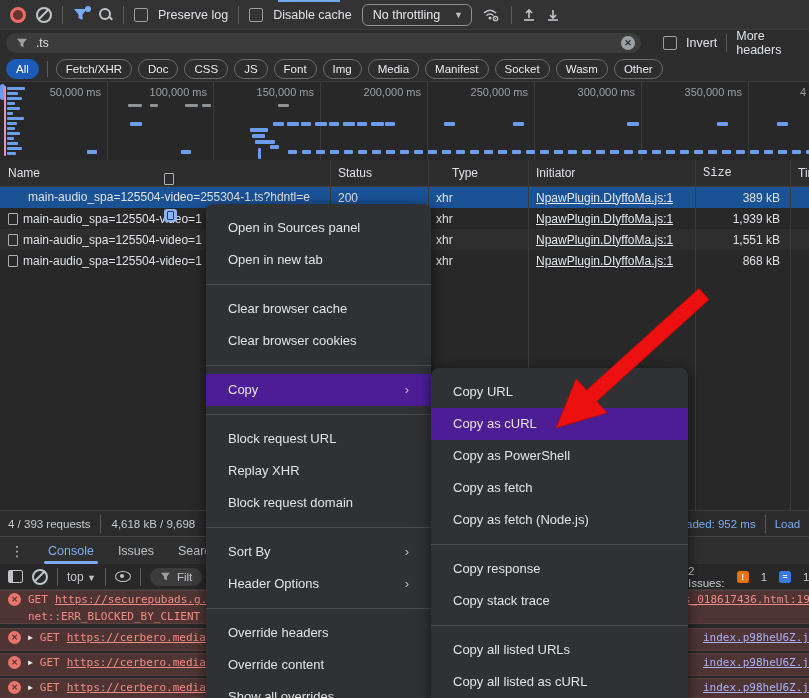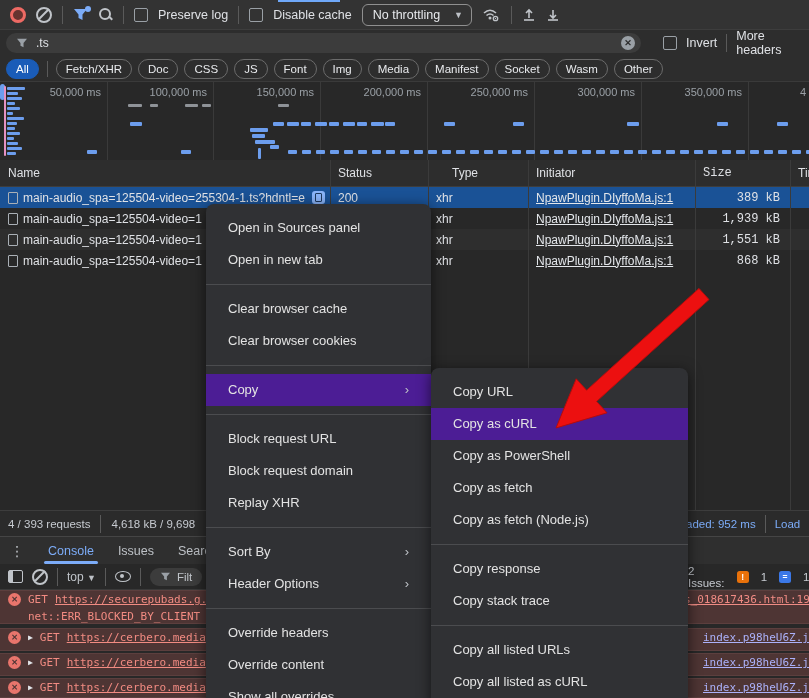--- a/index.html
+++ b/index.html
@@ -49,21 +49,21 @@
   .ov-handle{position:absolute;left:0;top:2px;width:5px;height:16px;border-radius:3px;background:#6c9ded;}
   
   #table{left:0;top:160px;width:809px;height:350px;background:#282828;}
   #thead{display:flex;height:26px;background:#2d2d2d;border-bottom:1px solid #3d3d3d;align-items:center;}
   .th{padding-left:8px;font-size:12px;color:#dfe1e5;box-sizing:border-box;white-space:nowrap;overflow:hidden;}
   .trow{display:flex;height:21px;align-items:center;font-size:12px;}
   .trow.odd{background:#2e2e2e;}
   .trow.even{background:#282828;}
   .trow.selected{background:#1a5296;}
   .td{box-sizing:border-box;padding-left:8px;white-space:nowrap;overflow:hidden;display:flex;align-items:center;gap:5px;}
-  .td.size{justify-content:flex-end;padding-right:10px;font-family:Liberation Mono, monospace;}
+  .td.size{justify-content:flex-end;padding-right:10px;}
   .doc-icon{flex:none;width:8px;height:10px;border:1px solid #aab0b6;border-radius:1px;background:transparent;}
   .copy-badge{flex:none;width:13px;height:13px;border-radius:3px;background:#8ab4f8;position:relative;margin-left:2px;}
   .copy-badge::after{content:"";position:absolute;left:3px;top:2px;width:5px;height:7px;border:1px solid #1e3a5f;border-radius:1px;}
   .initiator-link{text-decoration:underline;color:#e3e6ea;}
   .colline{position:absolute;top:0;width:1px;height:350px;background:#3b3b3b;z-index:3;}
   
   #net-status{left:0;top:510px;width:809px;height:26px;background:#2b2b2b;border-top:1px solid #3d3d3d;
               display:flex;align-items:center;gap:10px;padding-left:8px;box-sizing:border-box;font-size:11.5px;color:#c7cbd1;}
   .blue-text{color:#7cacf8;}
   #status-right{position:absolute;left:686px;top:0;height:26px;display:flex;align-items:center;gap:9px;font-size:11.5px;}
@@ -295,21 +295,21 @@
     <div id="thead">
         <div class="th" style="width: 330px;">Name</div>
         <div class="th" style="width: 98px;">Status</div>
         <div class="th" style="width: 100px; padding-left: 24px;">Type</div>
         <div class="th" style="width: 167px;">Initiator</div>
         <div class="th" style="width: 95px; font-family: Liberation Mono, monospace;">Size</div>
         <div class="th" style="width: 19px;">Time</div>
       </div>
     <div id="tbody">
         <div class="trow selected">
-          <div class="td" style="width: 330px;">
+          <div class="td" style="width: 330px; flex-direction: column;">
             <span class="doc-icon"></span>
             <span>main-audio_spa=125504-video=255304-1.ts?hdntl=e</span>
             <span class="copy-badge"></span>
           </div>
           <div class="td" style="width: 98px;">200</div>
           <div class="td" style="width: 100px;">xhr</div>
           <div class="td" style="width: 167px;">
             <span class="initiator-link">NpawPlugin.DIyffoMa.js:1</span>
           </div>
           <div class="td size" style="width: 95px;">389 kB</div>
@@ -461,24 +461,24 @@
       <div class="menu-sep"></div>
       <div class="menu-item hl">
         <span>Copy</span>
         <span class="sub-arrow">›</span>
       </div>
       <div class="menu-sep"></div>
       <div class="menu-item">
         <span>Block request URL</span>
       </div>
       <div class="menu-item">
+        <span>Replay XHR</span>
+      </div>
+      <div class="menu-item">
         <span>Block request domain</span>
-      </div>
-      <div class="menu-item">
-        <span>Replay XHR</span>
       </div>
       <div class="menu-sep"></div>
       <div class="menu-item">
         <span>Sort By</span>
         <span class="sub-arrow">›</span>
       </div>
       <div class="menu-item">
         <span>Header Options</span>
         <span class="sub-arrow">›</span>
       </div>

